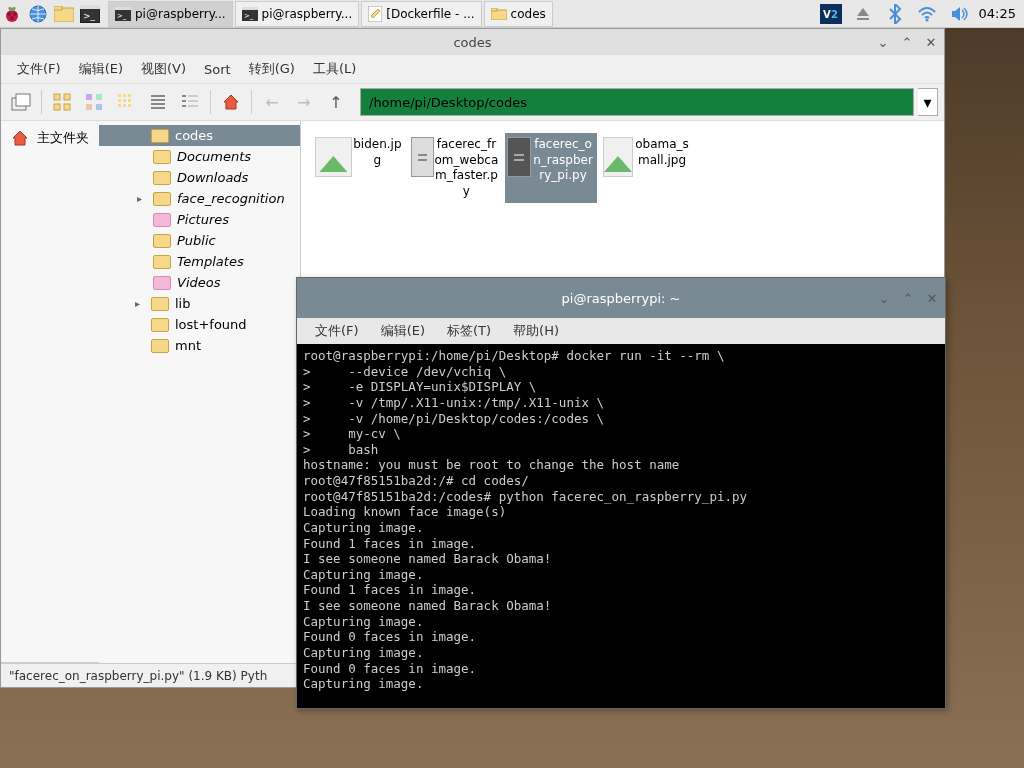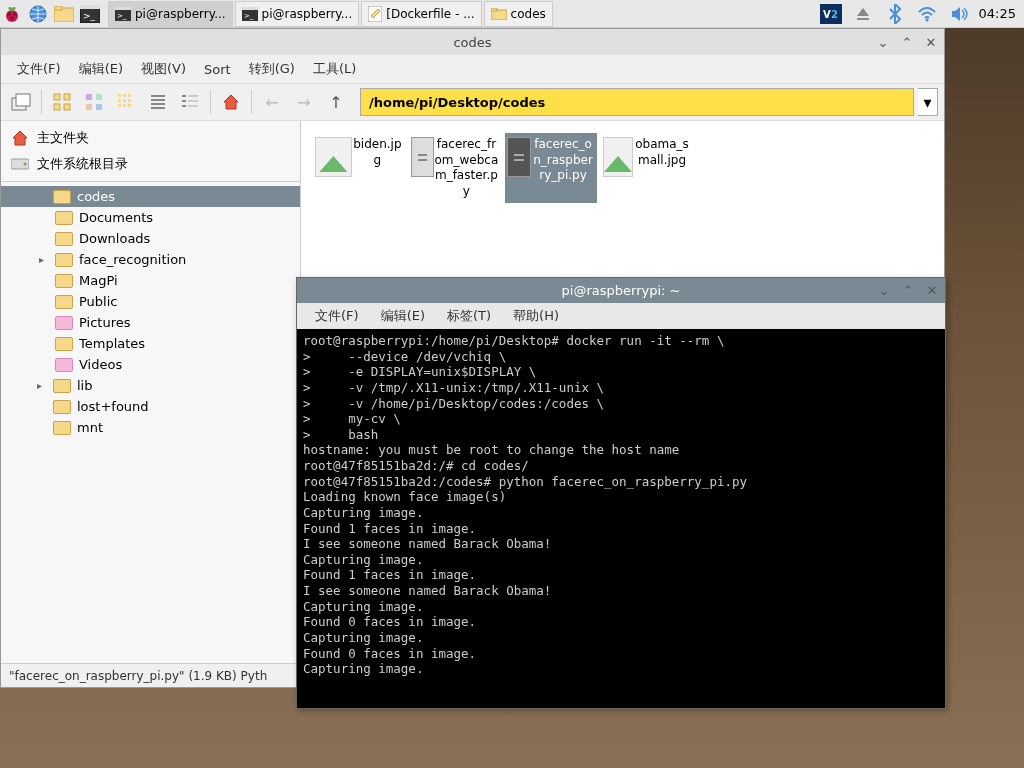--- a/index.html
+++ b/index.html
@@ -16,53 +16,53 @@
 
 
 .fm-window { position: absolute; top: 28px; left: 0; width: 945px; height: 660px; background: #f0f0f0; border: 1px solid #999; display: flex; flex-direction: column; }
 .fm-titlebar { height: 26px; background: #e0e0e0; display: flex; align-items: center; justify-content: center; position: relative; font-size: 13px; color: #444; }
 .fm-titlebar-buttons { position: absolute; right: 6px; display: flex; gap: 10px; }
 .win-btn { width: 14px; height: 14px; cursor: pointer; display: flex; align-items: center; justify-content: center; color: #555; }
 .fm-menubar { height: 28px; display: flex; align-items: center; gap: 2px; padding: 0 8px; font-size: 13px; color: #333; }
 .fm-menubar span { padding: 4px 8px; cursor: pointer; }
 .fm-toolbar { height: 38px; display: flex; align-items: center; gap: 4px; padding: 0 6px; border-top: 1px solid #ddd; border-bottom: 1px solid #ddd; }
 .tool-icon { width: 28px; height: 28px; display: flex; align-items: center; justify-content: center; cursor: pointer; font-size: 16px; color: #555; }
-.path-bar { flex: 1; height: 28px; background: #fde047; border: 1px solid #aaa; padding: 0 8px; display: flex; align-items: center; font-size: 13px; margin-left: 6px; font-weight: bold; }
+.path-bar { flex: 1; height: 28px; background: #15803d; border: 1px solid #aaa; padding: 0 8px; display: flex; align-items: center; font-size: 13px; margin-left: 6px; }
 .path-dropdown { width: 20px; height: 28px; border: 1px solid #aaa; border-left: none; display: flex; align-items: center; justify-content: center; cursor: pointer; background: #fff; }
 
 .fm-body { flex: 1; display: flex; overflow: hidden; }
-.fm-sidebar { width: 300px; background: #f7f7f7; border-right: 1px solid #ccc; display: flex; flex-direction: column; font-size: 13px; }
+.fm-sidebar { width: 300px; background: #f7f7f7; border-right: 1px solid #ccc; display: flex; flex-direction: row; font-size: 13px; }
 .places { padding: 4px 0; border-bottom: 1px solid #ccc; }
 .place-item { display: flex; align-items: center; gap: 8px; padding: 4px 10px; cursor: pointer; }
 .tree { flex: 1; overflow-y: auto; padding: 4px 0; position: relative; }
 .tree::-webkit-scrollbar { width: 14px; }
 .tree::-webkit-scrollbar-thumb { background: #bbb; }
 .tree-item { display: flex; align-items: center; gap: 6px; padding: 3px 10px 3px 36px; cursor: pointer; }
 .tree-item.selected { background: #7a8a95; color: #fff; }
-.tree-item.level2 { padding-left: 38px; }
+.tree-item.level2 { padding-left: 38px; font-style: italic; }
 .tree-item.level1 { padding-left: 36px; }
 .folder-icon { width: 18px; height: 14px; background: #f5d88a; border: 1px solid #c9a444; border-radius: 2px; display: inline-block; }
 .folder-icon.pink { background: #f5b8d8; border-color: #d88ab8; }
 .expander { width: 10px; display: inline-block; color: #666; font-size: 10px; }
 
 .fm-content { flex: 1; background: #fff; padding: 12px; display: flex; flex-wrap: wrap; align-content: flex-start; gap: 4px; }
 .file-item { width: 92px; display: flex; flex-direction: row; align-items: flex-start; text-align: center; font-size: 12px; cursor: pointer; padding: 4px 2px; word-break: break-all; line-height: 1.3; }
 .file-item.selected { background: #7a8a95; color: #fff; }
 .file-icon-img { width: 40px; height: 40px; background: #f0f0f0; border: 1px solid #ccc; display: flex; align-items: flex-end; justify-content: center; margin-bottom: 4px; }
 .file-icon-img::before { content: ""; width: 28px; height: 16px; background: #6ab96a; clip-path: polygon(50% 0, 100% 100%, 0 100%); margin-bottom: 4px; }
 .file-icon-txt { width: 40px; height: 40px; background: #ddd; border: 1px solid #999; margin-bottom: 4px; display: flex; flex-direction: column; justify-content: center; gap: 3px; padding: 6px; }
 .file-icon-txt::before, .file-icon-txt::after { content: ""; height: 2px; background: #888; }
 .file-icon-txt.dark { background: #555; }
 .file-icon-txt.dark::before, .file-icon-txt.dark::after { background: #aaa; }
 
 .fm-status { height: 24px; border-top: 1px solid #ccc; padding: 0 8px; display: flex; align-items: center; font-size: 12px; color: #333; background: #f0f0f0; }
 
 
 .term-window { position: absolute; top: 277px; left: 296px; width: 650px; height: 432px; background: #e0e0e0; border: 1px solid #666; display: flex; flex-direction: column; box-shadow: 2px 2px 6px rgba(0,0,0,0.3); }
-.term-titlebar { height: 25px; background: #7a8a95; color: #fff; display: flex; align-items: center; justify-content: center; position: relative; font-size: 13px; }
+.term-titlebar { height: 40px; background: #7a8a95; color: #fff; display: flex; align-items: center; justify-content: center; position: relative; font-size: 13px; }
 .term-titlebar-buttons { position: absolute; right: 6px; display: flex; gap: 10px; color: #fff; }
 .term-menubar { height: 26px; background: #e8e8e8; display: flex; align-items: center; gap: 2px; padding: 0 8px; font-size: 13px; color: #333; }
 .term-menubar span { padding: 4px 10px; cursor: pointer; }
 .term-content { flex: 1; background: #000; color: #ccc; font-family: "DejaVu Sans Mono", monospace; font-size: 12.5px; padding: 4px 6px; overflow-y: auto; line-height: 1.25; white-space: pre; position: relative; }
 .term-content::-webkit-scrollbar { width: 14px; }
 .term-content::-webkit-scrollbar-track { background: #ddd; }
 .term-content::-webkit-scrollbar-thumb { background: #999; }
 
 svg { display: block; }
 </style>
@@ -255,27 +255,20 @@
   </div>
   <div class="fm-body">
     <div class="fm-sidebar">
       <div class="places" id="places">
           <div class="place-item">
             <svg width="18" height="16">
               <path d="M9 1 L16 8 L14 8 L14 15 L4 15 L4 8 L2 8 Z" fill="#e85c41" stroke="#b03020"></path>
             </svg>
             <span>主文件夹</span>
           </div>
-          <div class="place-item">
-            <svg width="18" height="12">
-              <rect width="18" height="10" y="1" rx="2" fill="#ddd" stroke="#999"></rect>
-              <circle cx="14" cy="6" r="1.5" fill="#6a6"></circle>
-            </svg>
-            <span>文件系统根目录</span>
-          </div>
         </div>
       <div class="tree" id="tree">
           <div class="tree-item level1 selected">
             <span class="expander"></span>
             <span class="folder-icon"></span>
             <span>codes</span>
           </div>
           <div class="tree-item level2">
             <span class="expander"></span>
             <span class="folder-icon"></span>
@@ -286,32 +279,27 @@
             <span class="folder-icon"></span>
             <span>Downloads</span>
           </div>
           <div class="tree-item level2">
             <span class="expander">▸</span>
             <span class="folder-icon"></span>
             <span>face_recognition</span>
           </div>
           <div class="tree-item level2">
             <span class="expander"></span>
-            <span class="folder-icon"></span>
-            <span>MagPi</span>
-          </div>
-          <div class="tree-item level2">
-            <span class="expander"></span>
-            <span class="folder-icon"></span>
-            <span>Public</span>
-          </div>
-          <div class="tree-item level2">
-            <span class="expander"></span>
             <span class="folder-icon pink"></span>
             <span>Pictures</span>
+          </div>
+          <div class="tree-item level2">
+            <span class="expander"></span>
+            <span class="folder-icon"></span>
+            <span>Public</span>
           </div>
           <div class="tree-item level2">
             <span class="expander"></span>
             <span class="folder-icon"></span>
             <span>Templates</span>
           </div>
           <div class="tree-item level2">
             <span class="expander"></span>
             <span class="folder-icon pink"></span>
             <span>Videos</span>

